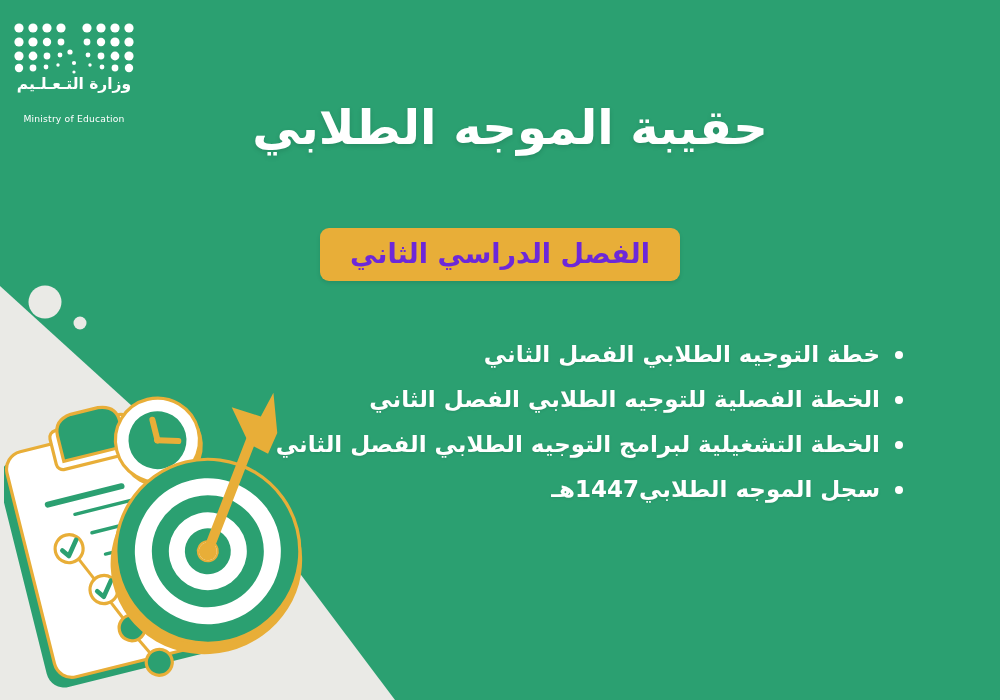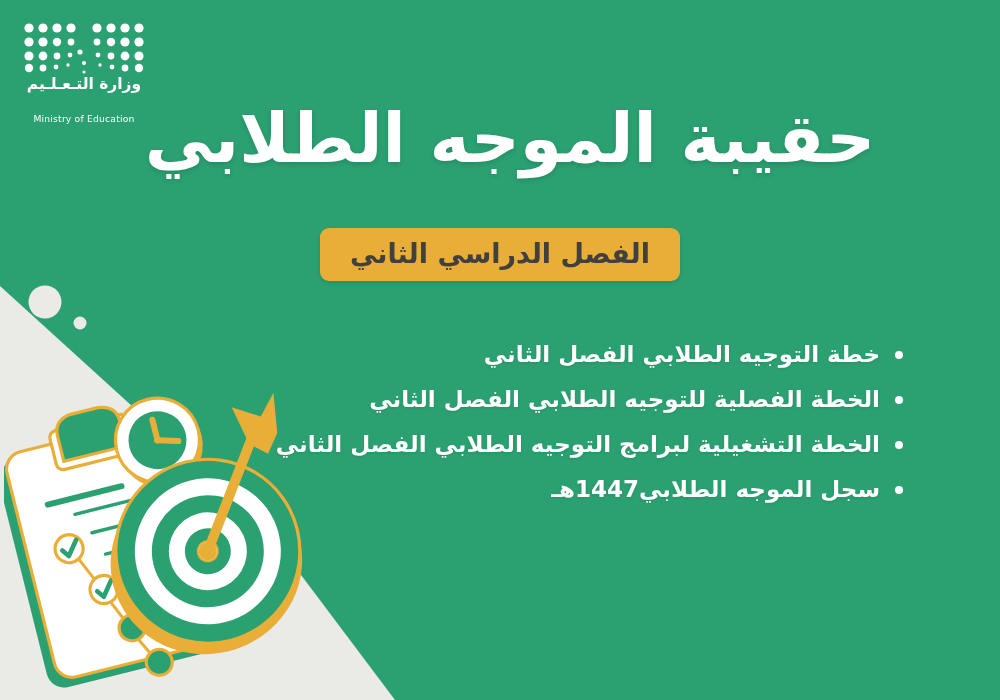--- a/index.html
+++ b/index.html
@@ -22,21 +22,21 @@
     left: 0;
     top: 0;
     width: 1000px;
     height: 700px;
     pointer-events: none;
   }
 
   
   .logo-block {
     position: absolute;
-    left: 14px;
+    left: 4px;
     top: 22px;
     width: 140px;
     height: 84px;
   }
   .logo-dots { position: absolute; left: 8px; top: 0; }
   .logo-wordmark {
     position: absolute;
     left: 0;
     top: 54px;
     width: 140px;
@@ -63,40 +63,40 @@
   }
 
   
   .title {
     position: absolute;
     left: 140px;
     top: 100px;
     width: 740px;
     text-align: center;
     color: #ffffff;
-    font-size: 68px;
+    font-size: 48px;
     font-weight: 700;
     line-height: 1.15;
     direction: rtl;
     text-shadow: 0 2px 5px rgba(0,0,0,0.13);
     white-space: nowrap;
   }
 
   
   .badge-wrap {
     position: absolute;
     left: 0;
     top: 228px;
     width: 1000px;
     display: flex;
     justify-content: center;
   }
   .badge {
     background: #E8AE38;
-    color: #404040;
+    color: #6d28d9;
     font-size: 27px;
     font-weight: 700;
     line-height: 1;
     padding: 12px 30px 14px 30px;
     border-radius: 9px;
     direction: rtl;
     white-space: nowrap;
     box-shadow: 0 2px 4px rgba(0,0,0,0.10);
   }
 

